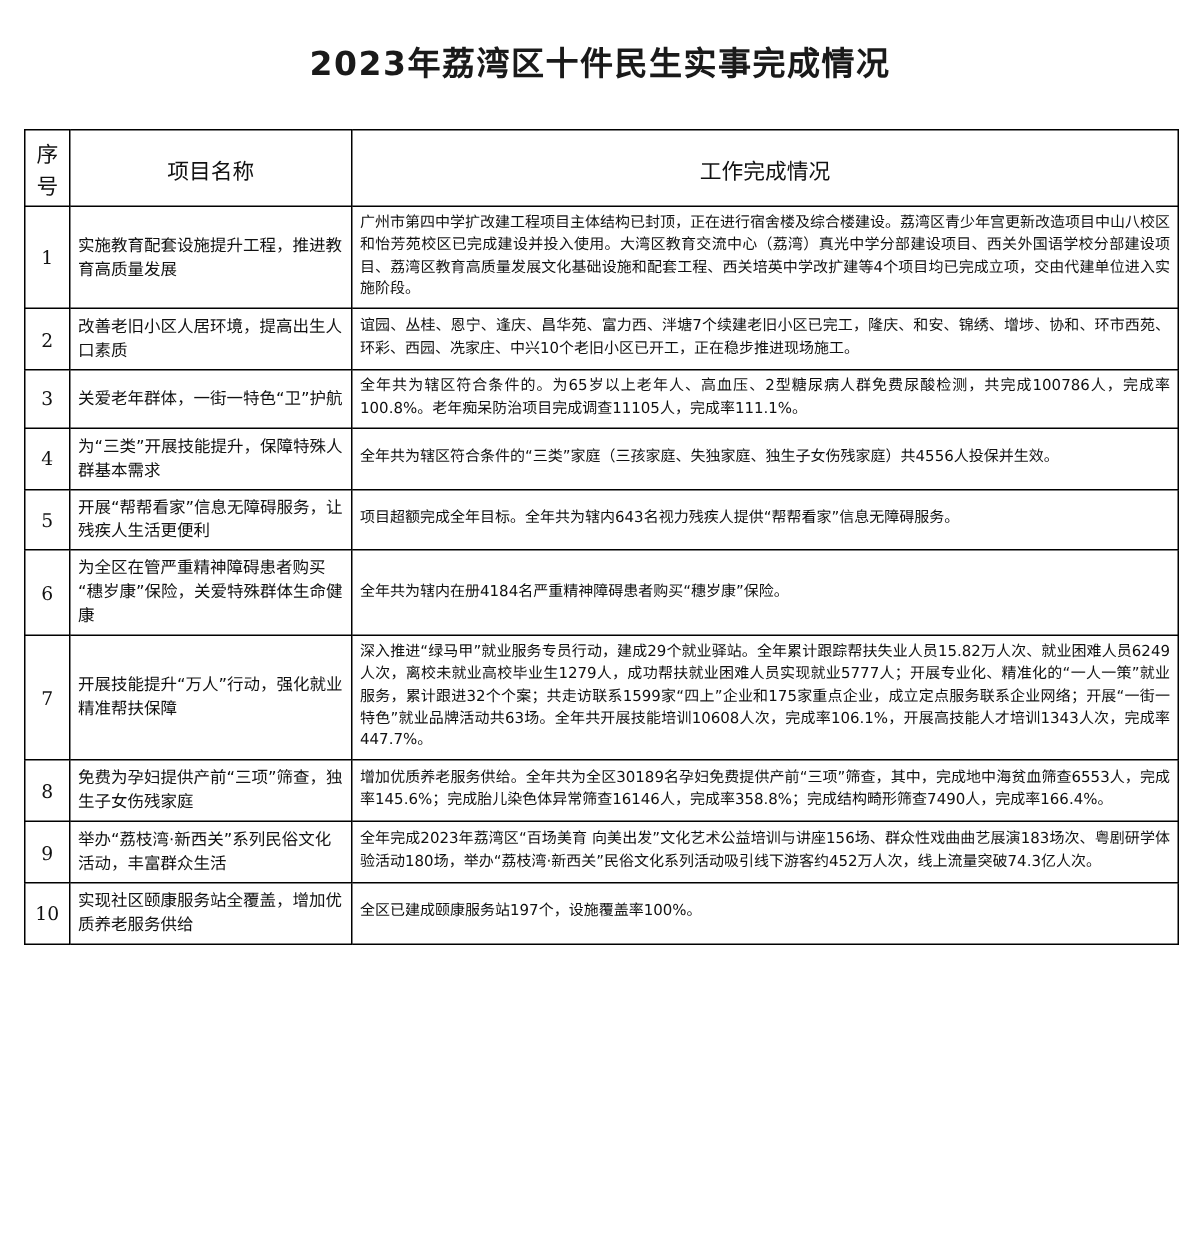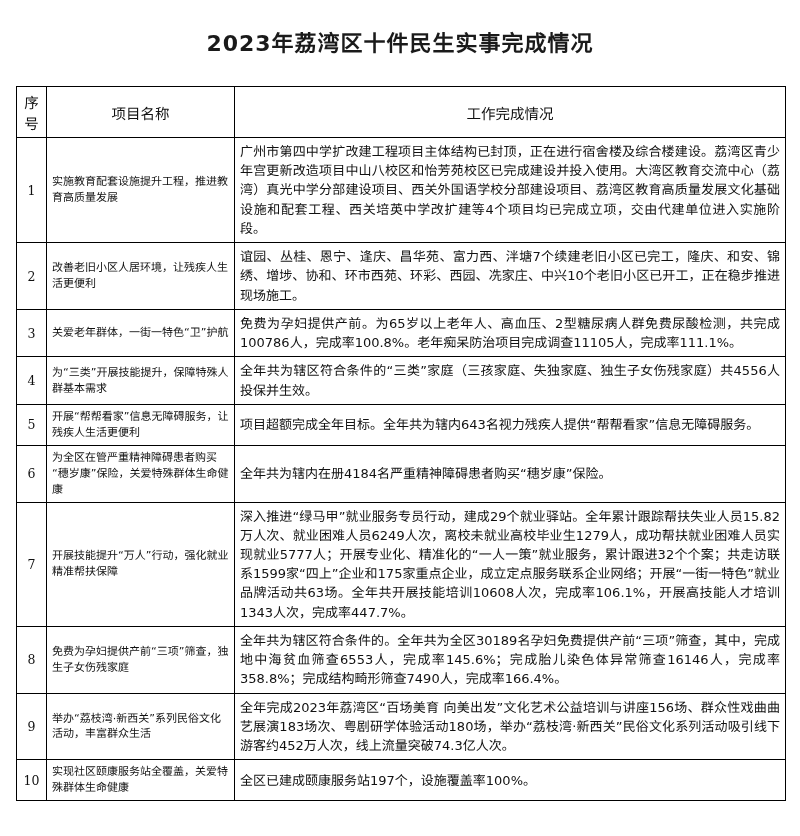--- a/index.html
+++ b/index.html
@@ -71,21 +71,21 @@
   }
   td.name {
     font-size: 11px;
     line-height: 1.45;
     text-align: left;
     letter-spacing: 0px;
     padding: 5px 6px 5px 7px;
     width: 188px;
   }
   td.body {
-    font-size: 13px;
+    font-size: 10px;
     line-height: 1.48;
     text-align: justify;
     text-justify: inter-ideograph;
     padding: 5px 7px 5px 6px;
     letter-spacing: 0px;
   }
 </style>
 </head>
 <body>
 
@@ -108,27 +108,27 @@
         </tr>
       </thead>
       <tbody id="table-body">
           <tr>
             <td class="seq">1</td>
             <td class="name">实施教育配套设施提升工程，推进教育高质量发展</td>
             <td class="body">广州市第四中学扩改建工程项目主体结构已封顶，正在进行宿舍楼及综合楼建设。荔湾区青少年宫更新改造项目中山八校区和怡芳苑校区已完成建设并投入使用。大湾区教育交流中心（荔湾）真光中学分部建设项目、西关外国语学校分部建设项目、荔湾区教育高质量发展文化基础设施和配套工程、西关培英中学改扩建等4个项目均已完成立项，交由代建单位进入实施阶段。</td>
           </tr>
           <tr>
             <td class="seq">2</td>
-            <td class="name">改善老旧小区人居环境，让残疾人生活更便利</td>
+            <td class="name">改善老旧小区人居环境，提高出生人口素质</td>
             <td class="body">谊园、丛桂、恩宁、逢庆、昌华苑、富力西、泮塘7个续建老旧小区已完工，隆庆、和安、锦绣、增埗、协和、环市西苑、环彩、西园、冼家庄、中兴10个老旧小区已开工，正在稳步推进现场施工。</td>
           </tr>
           <tr>
             <td class="seq">3</td>
             <td class="name">关爱老年群体，一街一特色“卫”护航</td>
-            <td class="body">免费为孕妇提供产前。为65岁以上老年人、高血压、2型糖尿病人群免费尿酸检测，共完成100786人，完成率100.8%。老年痴呆防治项目完成调查11105人，完成率111.1%。</td>
+            <td class="body">全年共为辖区符合条件的。为65岁以上老年人、高血压、2型糖尿病人群免费尿酸检测，共完成100786人，完成率100.8%。老年痴呆防治项目完成调查11105人，完成率111.1%。</td>
           </tr>
           <tr>
             <td class="seq">4</td>
             <td class="name">为“三类”开展技能提升，保障特殊人群基本需求</td>
             <td class="body">全年共为辖区符合条件的“三类”家庭（三孩家庭、失独家庭、独生子女伤残家庭）共4556人投保并生效。</td>
           </tr>
           <tr>
             <td class="seq">5</td>
             <td class="name">开展“帮帮看家”信息无障碍服务，让残疾人生活更便利</td>
             <td class="body">项目超额完成全年目标。全年共为辖内643名视力残疾人提供“帮帮看家”信息无障碍服务。</td>
@@ -139,29 +139,29 @@
             <td class="body">全年共为辖内在册4184名严重精神障碍患者购买“穗岁康”保险。</td>
           </tr>
           <tr>
             <td class="seq">7</td>
             <td class="name">开展技能提升“万人”行动，强化就业精准帮扶保障</td>
             <td class="body">深入推进“绿马甲”就业服务专员行动，建成29个就业驿站。全年累计跟踪帮扶失业人员15.82万人次、就业困难人员6249人次，离校未就业高校毕业生1279人，成功帮扶就业困难人员实现就业5777人；开展专业化、精准化的“一人一策”就业服务，累计跟进32个个案；共走访联系1599家“四上”企业和175家重点企业，成立定点服务联系企业网络；开展“一街一特色”就业品牌活动共63场。全年共开展技能培训10608人次，完成率106.1%，开展高技能人才培训1343人次，完成率447.7%。</td>
           </tr>
           <tr>
             <td class="seq">8</td>
             <td class="name">免费为孕妇提供产前“三项”筛查，独生子女伤残家庭</td>
-            <td class="body">全年共为辖区符合条件的。全年共为全区30189名孕妇免费提供产前“三项”筛查，其中，完成地中海贫血筛查6553人，完成率145.6%；完成胎儿染色体异常筛查16146人，完成率358.8%；完成结构畸形筛查7490人，完成率166.4%。</td>
+            <td class="body">增加优质养老服务供给。全年共为全区30189名孕妇免费提供产前“三项”筛查，其中，完成地中海贫血筛查6553人，完成率145.6%；完成胎儿染色体异常筛查16146人，完成率358.8%；完成结构畸形筛查7490人，完成率166.4%。</td>
           </tr>
           <tr>
             <td class="seq">9</td>
             <td class="name">举办“荔枝湾·新西关”系列民俗文化活动，丰富群众生活</td>
             <td class="body">全年完成2023年荔湾区“百场美育 向美出发”文化艺术公益培训与讲座156场、群众性戏曲曲艺展演183场次、粤剧研学体验活动180场，举办“荔枝湾·新西关”民俗文化系列活动吸引线下游客约452万人次，线上流量突破74.3亿人次。</td>
           </tr>
           <tr>
             <td class="seq">10</td>
-            <td class="name">实现社区颐康服务站全覆盖，关爱特殊群体生命健康</td>
+            <td class="name">实现社区颐康服务站全覆盖，增加优质养老服务供给</td>
             <td class="body">全区已建成颐康服务站197个，设施覆盖率100%。</td>
           </tr>
         </tbody>
     </table>
   </div>
 
 </div>
 
 </body></html>

